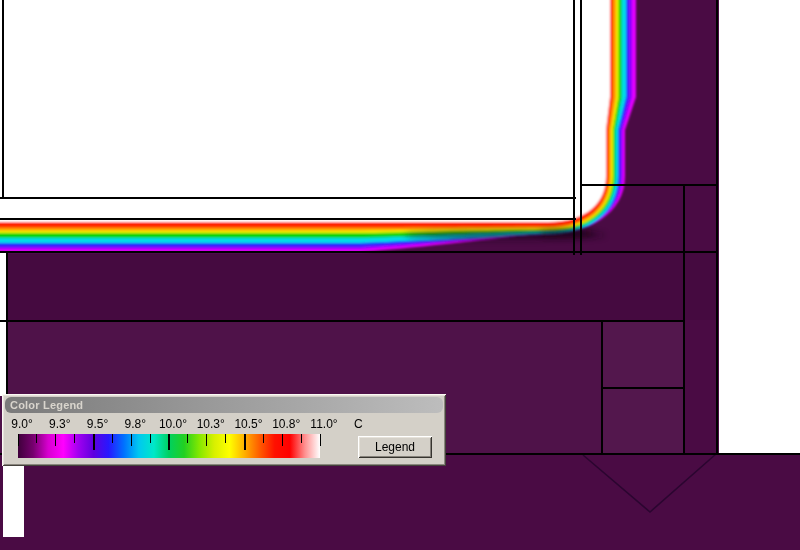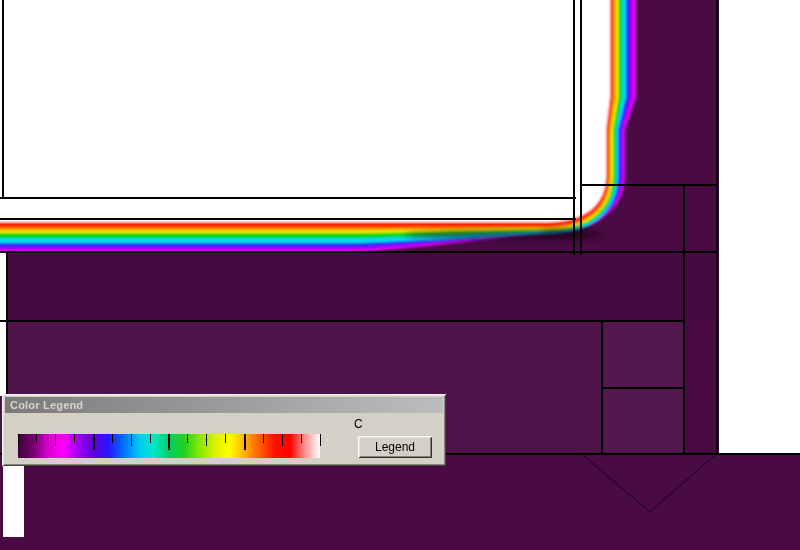--- a/index.html
+++ b/index.html
@@ -10,21 +10,21 @@
   .whitebox{position:absolute;background:#ffffff;}
   .shade{position:absolute;pointer-events:none;}
 
   
   .dialog{position:absolute;left:2px;top:394px;width:444px;height:72px;background:#d4d0c8;
           box-shadow: inset 1px 1px 0 #fbf9f4, inset -1px -1px 0 #45423c,
                       inset 2px 2px 0 #e6e2da, inset -2px -2px 0 #8a867e;}
   .titlebar{position:absolute;left:3px;top:3px;right:3px;height:16px;
             background:linear-gradient(to right,#7a7a7a,#bdbdbd);
             color:#d9d5cd;font-weight:bold;font-size:11px;line-height:16px;
-            padding-left:5px;letter-spacing:0.2px;}
+            padding-left:5px;letter-spacing:0.2px;border-radius:6px;}
   .labels{position:absolute;left:0;top:23px;width:100%;height:14px;font-size:12px;color:#000;}
   .labels span{position:absolute;transform:translateX(-50%);white-space:nowrap;}
   .unitlabel{position:absolute;left:352px;top:23px;font-size:12px;color:#000;}
   .colorbar{position:absolute;left:16px;top:40px;width:302px;height:24px;}
   .tick{position:absolute;top:0;background:#000;}
   .closebtn{position:absolute;left:356px;top:42px;width:74px;height:22px;background:#d4d0c8;
             font-size:12px;color:#000;text-align:center;line-height:22px;cursor:default;
             box-shadow: inset 1px 1px 0 #ffffff, inset -1px -1px 0 #36342f,
                         inset 2px 2px 0 #e6e2da, inset -2px -2px 0 #85817a;}
 </style>
@@ -78,20 +78,31 @@
   <div class="line" style="left:601px;top:387px;width:84px;height:2px;"></div>
   <div class="line" style="left:683px;top:185px;width:2px;height:270px;"></div>
   <div class="line" style="left:716px;top:0;width:2px;height:455px;"></div>
   <div class="line" style="left:0;top:453px;width:800px;height:2px;"></div>
   <div class="line" style="left:6px;top:252px;width:2px;height:144px;"></div>
 
   <div class="dialog">
     <div class="titlebar">
       <span>Color Legend</span>
     </div>
+    <div class="labels" id="legend-labels">
+        <span style="left: 20px;">9.0°</span>
+        <span style="left: 57.75px;">9.3°</span>
+        <span style="left: 95.5px;">9.5°</span>
+        <span style="left: 133.25px;">9.8°</span>
+        <span style="left: 171px;">10.0°</span>
+        <span style="left: 208.75px;">10.3°</span>
+        <span style="left: 246.5px;">10.5°</span>
+        <span style="left: 284.25px;">10.8°</span>
+        <span style="left: 322px;">11.0°</span>
+      </div>
     <span class="unitlabel">C</span>
     <div class="colorbar" id="legend-bar" style="background: linear-gradient(to right, rgb(63, 0, 59), rgb(118, 0, 110), rgb(216, 0, 208), rgb(255, 0, 255), rgb(160, 0, 240), rgb(95, 0, 223), rgb(40, 24, 255), rgb(0, 112, 255), rgb(0, 200, 240), rgb(0, 232, 200), rgb(0, 208, 96), rgb(34, 208, 34), rgb(132, 232, 0), rgb(216, 240, 0), rgb(255, 255, 0), rgb(255, 176, 0), rgb(255, 92, 0), rgb(255, 16, 0), rgb(255, 0, 0), rgb(255, 144, 144), rgb(255, 255, 255));">
         <div class="tick" style="left: -0.5px; width: 1px; height: 12px;"></div>
         <div class="tick" style="left: 18.375px; width: 1px; height: 9px;"></div>
         <div class="tick" style="left: 37.25px; width: 1px; height: 12px;"></div>
         <div class="tick" style="left: 56.125px; width: 1px; height: 9px;"></div>
         <div class="tick" style="left: 74.5px; width: 2px; height: 16px;"></div>
         <div class="tick" style="left: 93.875px; width: 1px; height: 9px;"></div>
         <div class="tick" style="left: 112.75px; width: 1px; height: 12px;"></div>
         <div class="tick" style="left: 131.625px; width: 1px; height: 9px;"></div>

